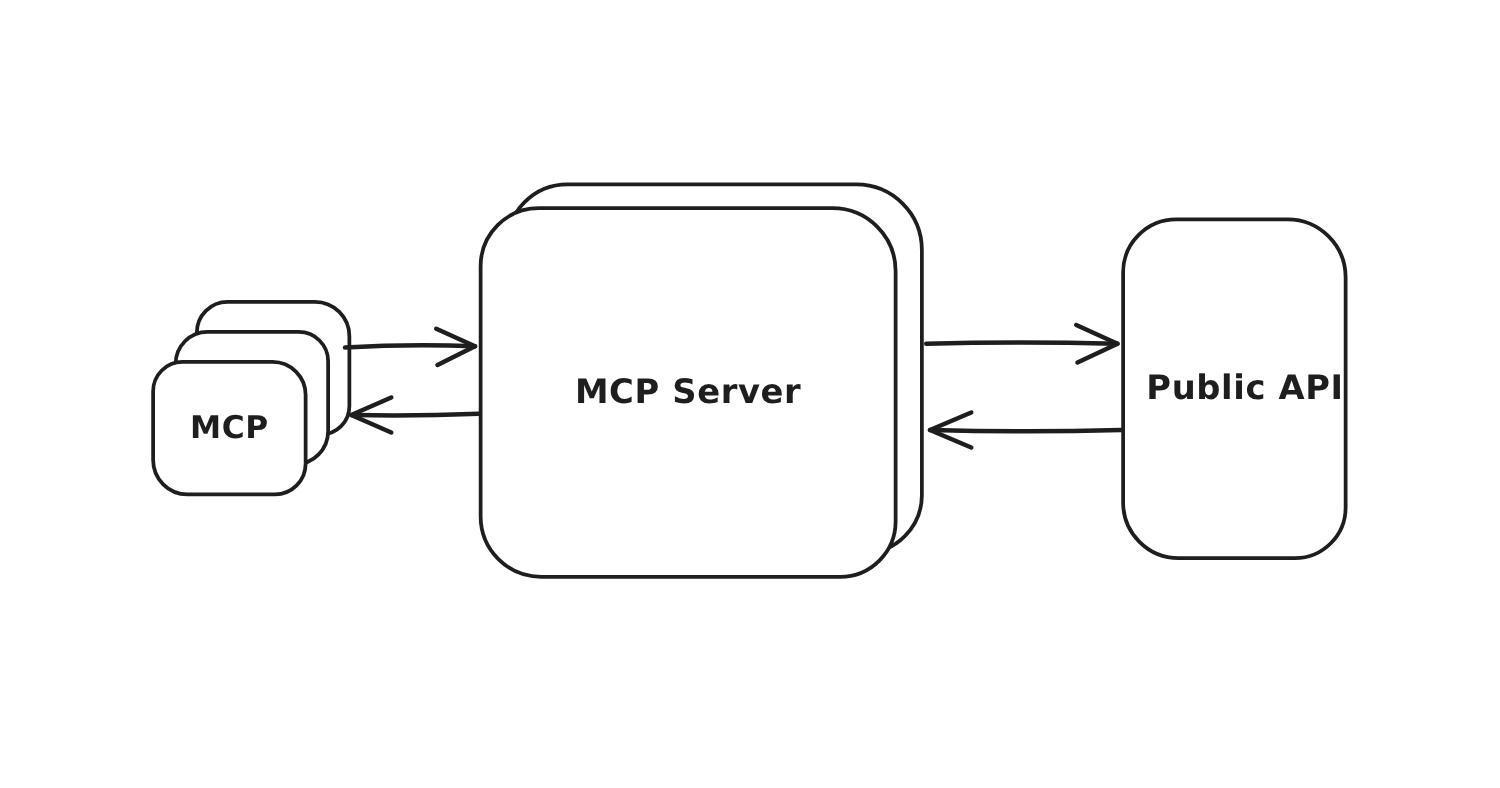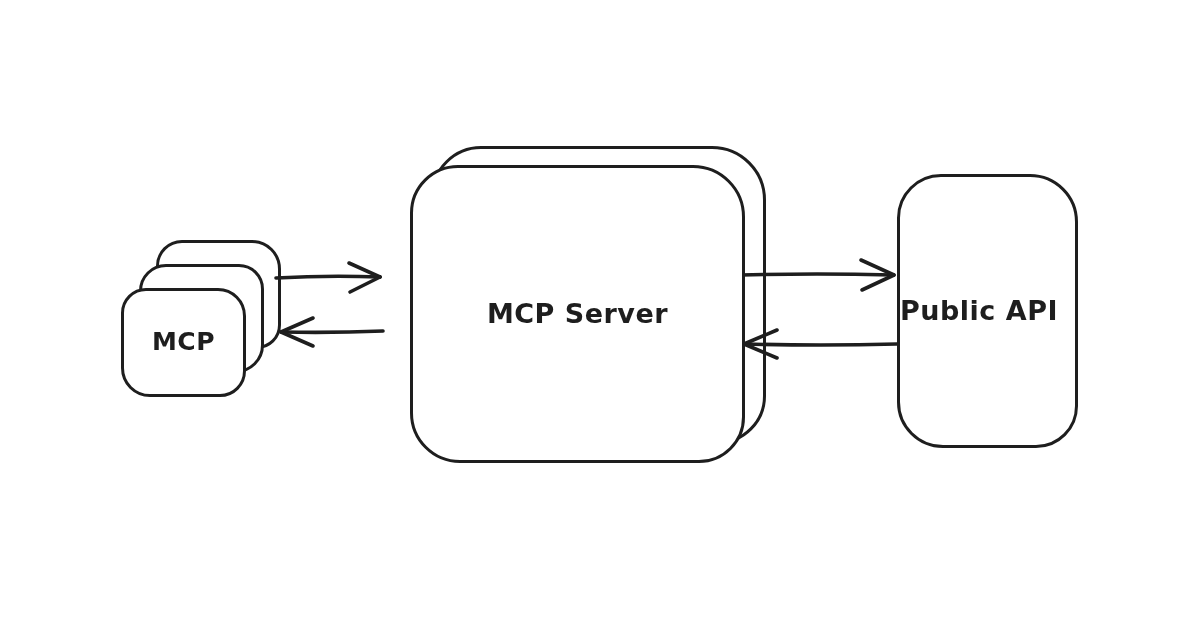--- a/index.html
+++ b/index.html
@@ -38,29 +38,29 @@
     border: 3.5px solid var(--ink);
     box-sizing: border-box;
   }
   
   .client { width: 125px; height: 109px; }
   .client.back  { left: 156px; top: 240px; border-radius: 26px 29px 24px 27px; z-index: 1; }
   .client.mid   { left: 139px; top: 264px; border-radius: 27px 25px 28px 24px; z-index: 2; }
   .client.front { left: 121px; top: 288px; border-radius: 25px 28px 26px 29px; z-index: 4;
                   display: flex; align-items: center; justify-content: center; }
   
-  .server { width: 335px; height: 298px; margin-left: 27px; }
+  .server { width: 335px; height: 298px; }
   .server.back  { left: 404px; top: 146px; border-radius: 50px 54px 48px 52px; z-index: 1; }
   .server.front { left: 383px; top: 165px; border-radius: 48px 52px 46px 50px; z-index: 4;
                   display: flex; align-items: center; justify-content: center; }
   
   .api {
     left: 897px; top: 174px; width: 181px; height: 274px;
     border-radius: 44px 48px 42px 46px; z-index: 4;
-    display: flex; align-items: center; justify-content: flex-start;
+    display: flex; align-items: center; justify-content: flex-end;
   }
   .label {
     font-weight: 700;
     color: var(--ink);
     text-align: center;
     letter-spacing: 0.5px;
     line-height: 1.3;
     user-select: none;
   }
   .label-lg { font-size: 27px; }

